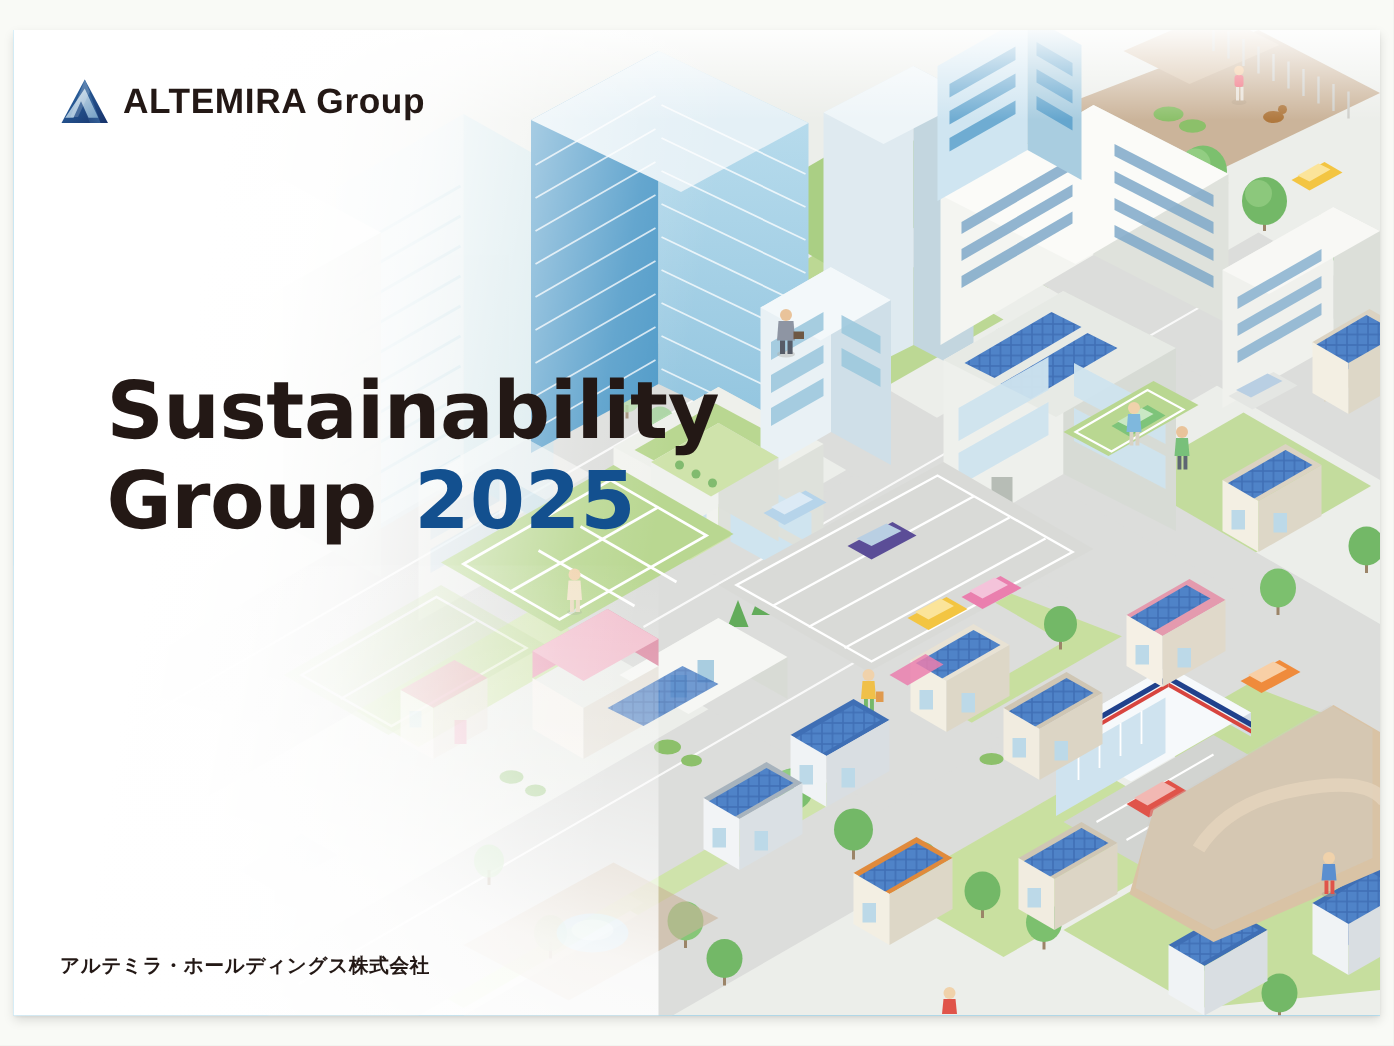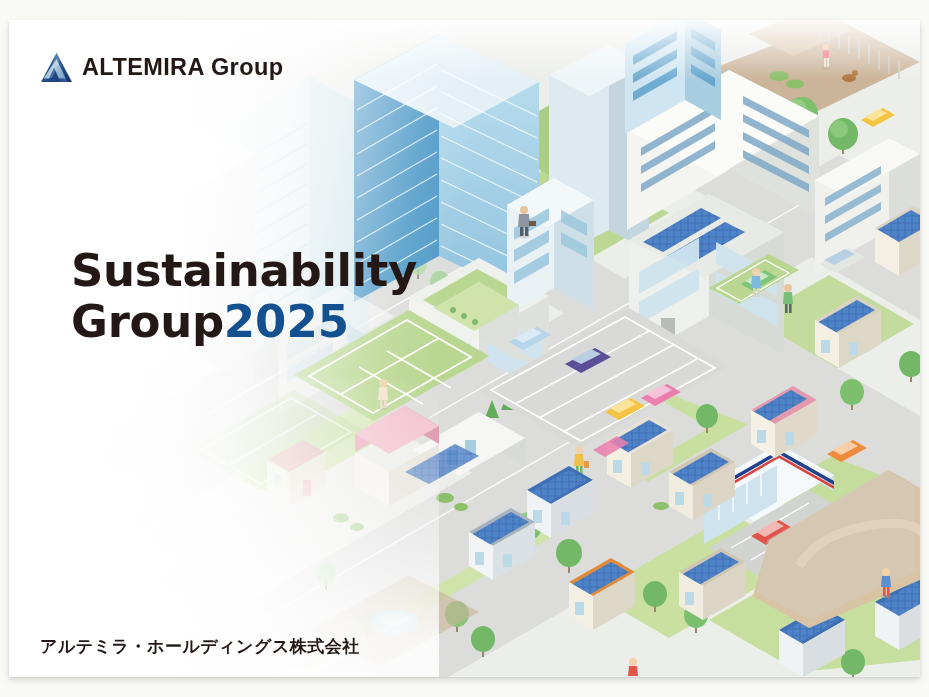--- a/index.html
+++ b/index.html
@@ -65,31 +65,31 @@
     letter-spacing:.4px;white-space:nowrap;line-height:1;
     font-family:"Liberation Sans", sans-serif;
   }
 
   
   .title-block{
     position:absolute;left:62px;top:228px;z-index:20;
     line-height:1.03;
   }
   .title-line{
-    font-size:45px;font-weight:bold;color:#231815;
+    font-size:53px;font-weight:bold;color:#231815;
     letter-spacing:-0.3px;white-space:nowrap;
     font-family:"DejaVu Sans","Liberation Sans",sans-serif;
   }
   .title-line.l2{margin-top:5px;}
-  .title-year{color:#13508f;margin-left:0;letter-spacing:0px;}
+  .title-year{color:#13508f;margin-left:25px;letter-spacing:0px;}
 
   
   .company{
     position:absolute;left:31px;top:615px;z-index:20;
-    font-size:17px;font-weight:bold;color:#231815;
+    font-size:13px;font-weight:bold;color:#231815;
     letter-spacing:.5px;white-space:nowrap;
     font-family:Liberation Mono, monospace;
   }
 </style>
 </head>
 <body style="background: rgb(249, 250, 246);">
 
 <div id="page-root">
 
   <div class="sheet">

